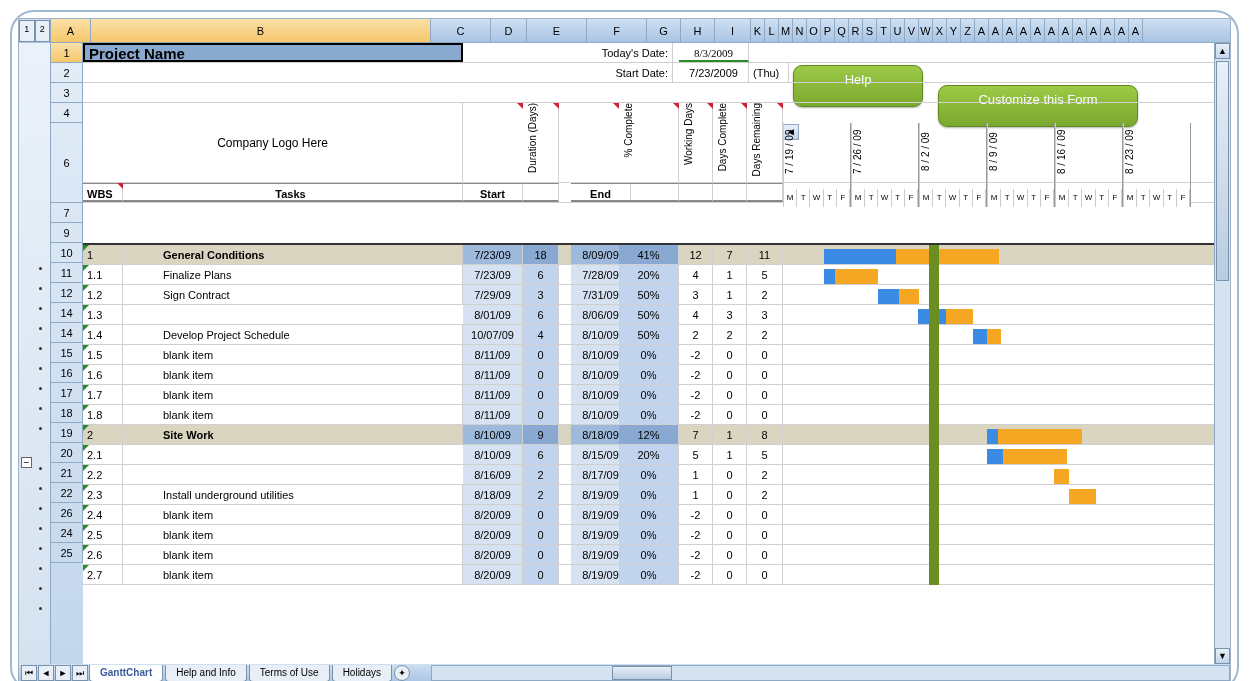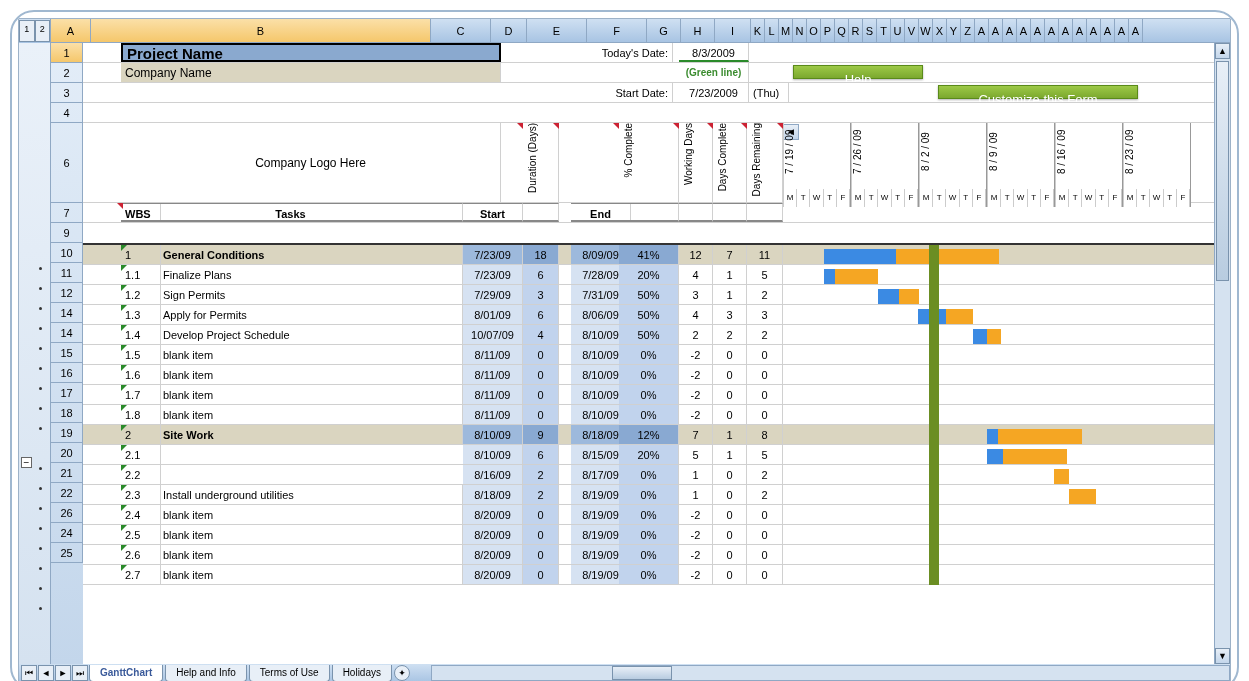--- a/index.html
+++ b/index.html
@@ -25,35 +25,35 @@
 .rh.sel { background: linear-gradient(#fbe0a8, #f5c76b); }
 .rh.tall { height: 80px; }
 
 
 .grid { position: absolute; left: 64px; top: 24px; right: 0; bottom: 18px; overflow: hidden; background: #fff; }
 
 
 .row { position: relative; height: 20px; border-bottom: 1px solid #d0d0d0; }
 .row.tall { height: 80px; }
 .cell { position: absolute; top: 0; bottom: 0; border-right: 1px solid #d0d0d0; padding: 0 4px; line-height: 20px; overflow: hidden; white-space: nowrap; }
-.c-A { left: 0; width: 40px; margin-left: 38px; }
+.c-A { left: 0; width: 40px; }
 .c-B { left: 40px; width: 340px; }
 .c-C { left: 380px; width: 60px; }
 .c-D { left: 440px; width: 36px; }
 .c-E { left: 488px; width: 60px; }
 .c-F { left: 536px; width: 60px; }
 .c-G { left: 596px; width: 34px; }
 .c-H { left: 630px; width: 34px; }
 .c-I { left: 664px; width: 36px; }
 
 .proj-name { background: #8aa9cf; border: 2px solid #000; font-weight: bold; font-size: 15px; color: #000; padding: 0 4px; line-height: 18px;}
 .company { background: #dad5c0; font-size: 12px; padding: 0 4px; line-height: 20px;}
 .logo-here { text-align:center; line-height:80px; font-size: 12px; }
 
-.btn-green { position: absolute; height: 14px; background: linear-gradient(#9dc947, #7ba82e); border: 1px solid #5a8a1a; border-radius: 0; color: #fff; font-size: 13px; text-align: center; line-height: 28px; cursor: pointer; box-shadow: 0 1px 2px rgba(0,0,0,0.3);}
+.btn-green { position: absolute; height: 42px; background: linear-gradient(#9dc947, #7ba82e); border: 1px solid #5a8a1a; border-radius: 9px; color: #fff; font-size: 13px; text-align: center; line-height: 28px; cursor: pointer; box-shadow: 0 1px 2px rgba(0,0,0,0.3);}
 .green-line { color: #3a8b2e; font-weight: bold; font-size: 10px; text-align:center;}
 
 .scroll-left { position:absolute; left:700px; top:105px; width:16px; height:16px; border:1px solid #8fa8c4; background:linear-gradient(#e8eff7,#c3d6eb); text-align:center; line-height:14px; cursor:pointer; font-size:10px;}
 
 
 .gantt-dates { position:absolute; left:700px; top:120px; right:0; height:84px; display:flex; }
 .week { width:68px; border-right:1px solid #999; border-left:1px solid #ccc; position:relative; }
 .week-label { position:absolute; top:0; bottom:18px; left:0; right:0; writing-mode: vertical-rl; transform: rotate(180deg); text-align:center; font-size:10px; padding-top:8px;}
 .week-days { position:absolute; bottom:0; height:18px; left:0; right:0; display:flex; }
 .day { flex:1; border-right:1px solid #ccc; text-align:center; font-size:8px; line-height:18px; background:#fff;}
@@ -195,29 +195,25 @@
     <div class="rh">26</div>
     <div class="rh">24</div>
     <div class="rh">25</div>
   </div>
 
   <div class="grid">
 
     <div class="row">
       <div class="cell c-A proj-name" style="width:380px;">Project Name</div>
       <div class="cell" style="left:470px; width:120px; text-align:right;">Today's Date:</div>
-      <div class="cell" style="left:596px; width:70px; text-align:center; border-bottom:2px solid #2a8a2a;">8/3/2009</div>
+      <div class="cell" style="left:596px; width:70px; text-align:center; border-bottom:2px solid #2a8a2a;font-family:Liberation Serif, serif;">8/3/2009</div>
       <div class="btn-green" style="left:710px; width:130px; top:22px;">Help</div>
       <div class="btn-green" style="left:855px; width:200px; top:22px;margin-top:20px;">Customize this Form</div>
     </div>
 
-    <div class="row">
-      <div class="cell c-A company" style="width:380px;">Company Name</div>
-      <div class="cell green-line" style="left:596px; width:70px;">(Green line)</div>
-    </div>
 
     <div class="row">
       <div class="cell" style="left:470px; width:120px; text-align:right;">Start Date:</div>
       <div class="cell" style="left:596px; width:70px; text-align:center;">7/23/2009</div>
       <div class="cell" style="left:666px; width:40px;">(Thu)</div>
     </div>
 
     <div class="row"></div>
 
     <div class="row tall">
@@ -342,36 +338,35 @@
             <div class="cell c-G">4</div>
             <div class="cell c-H">1</div>
             <div class="cell c-I">5</div>
           </div>
           <div style="position: absolute; left: 740.8px; top: 22px; height: 15px; width: 54.4px;">
             <div class="gseg blue" style="left: 0px; width: 10.88px; height: 15px;"></div>
             <div class="gseg orange" style="left: 10.88px; width: 43.52px; height: 15px;"></div>
           </div>
           <div class="row data-row" style="position: relative;">
             <div class="cell c-A"><span class="tri-g"></span>1.2</div>
-            <div class="cell c-B">Sign Permits</div>
+            <div class="cell c-B">Sign Contract</div>
             <div class="cell c-C">7/29/09</div>
             <div class="cell c-D">3</div>
             <div class="cell c-E">7/31/09</div>
             <div class="cell c-F">50%</div>
             <div class="cell c-G">3</div>
             <div class="cell c-H">1</div>
             <div class="cell c-I">2</div>
           </div>
           <div style="position: absolute; left: 795.2px; top: 42px; height: 15px; width: 40.8px;">
             <div class="gseg blue" style="left: 0px; width: 20.4px; height: 15px;"></div>
             <div class="gseg orange" style="left: 20.4px; width: 20.4px; height: 15px;"></div>
           </div>
           <div class="row data-row" style="position: relative;">
             <div class="cell c-A"><span class="tri-g"></span>1.3</div>
-            <div class="cell c-B">Apply for Permits</div>
             <div class="cell c-C">8/01/09</div>
             <div class="cell c-D">6</div>
             <div class="cell c-E">8/06/09</div>
             <div class="cell c-F">50%</div>
             <div class="cell c-G">4</div>
             <div class="cell c-H">3</div>
             <div class="cell c-I">3</div>
           </div>
           <div style="position: absolute; left: 834.64px; top: 62px; height: 15px; width: 55.76px;">
             <div class="gseg blue" style="left: 0px; width: 27.88px; height: 15px;"></div>

